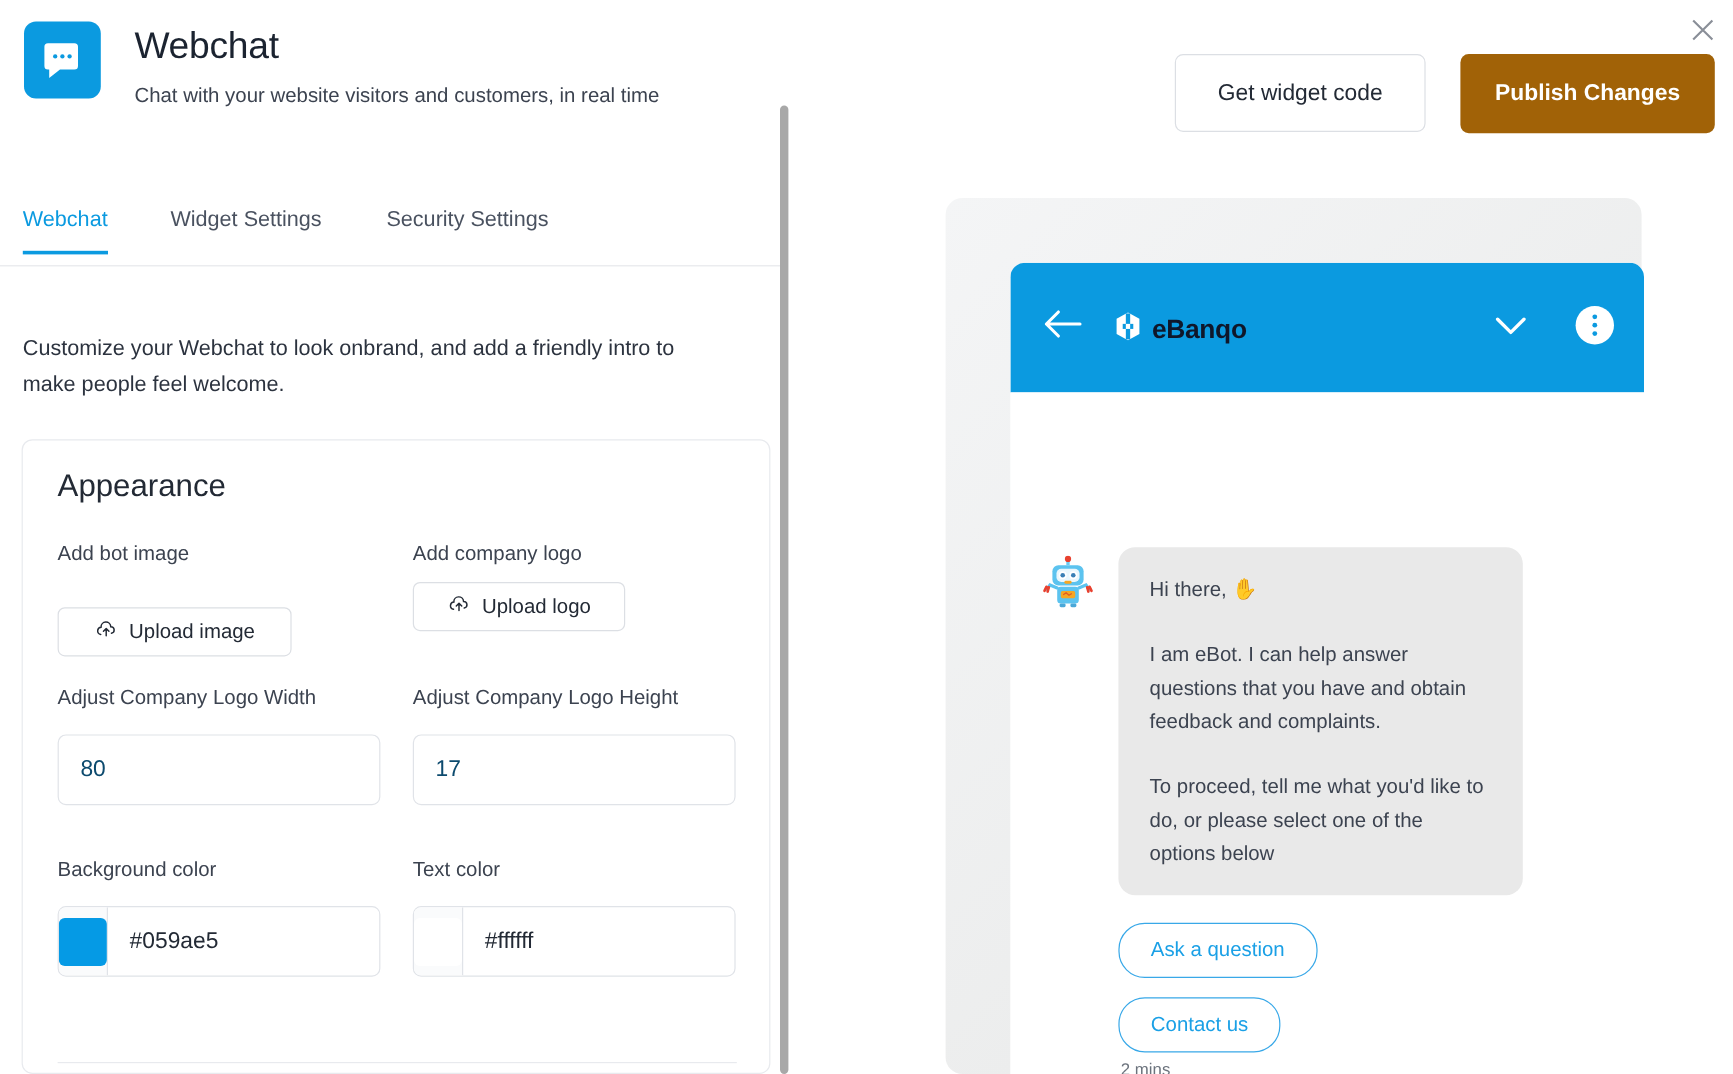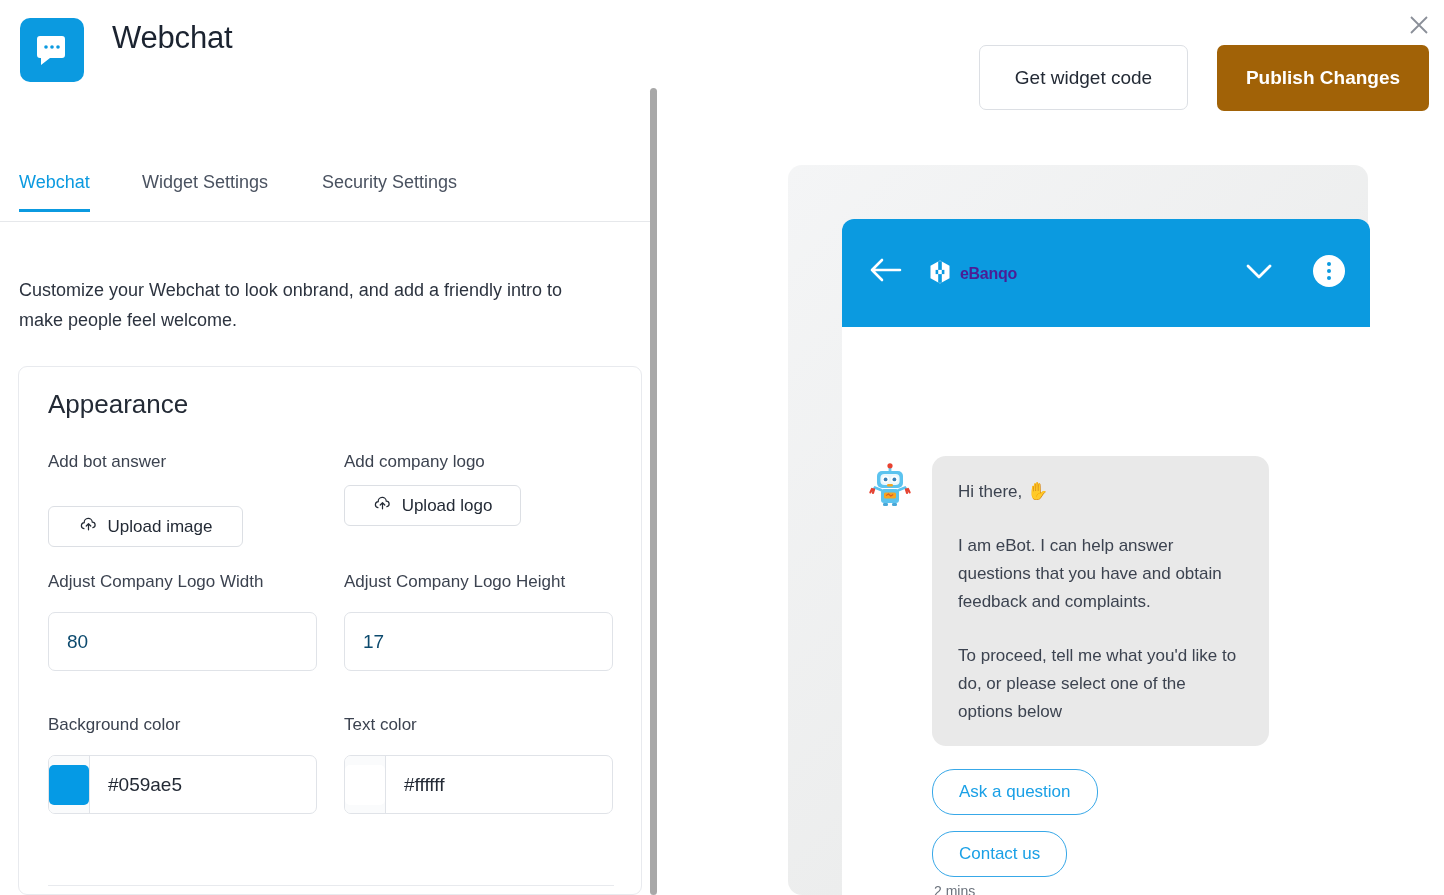--- a/index.html
+++ b/index.html
@@ -139,21 +139,21 @@
   .chat-header {
     position:relative; width:528px; height:108px; background:#0b9ae0;
     display:flex; align-items:center;
   }
   .chat-back { position:absolute; left:26px; top:38px; cursor:pointer; }
   .chat-logo {
     position:absolute; left:85px; top:40px;
     display:flex; align-items:center; gap:7px;
   }
   .chat-logo-text {
-    font-size:16px; color:#4c1d95; font-weight:bold; letter-spacing:-0.3px;
+    font-size:22px; color:#0f172a; font-weight:bold; letter-spacing:-0.3px;
   }
   .chat-chevron { position:absolute; right:96px; top:42px; cursor:pointer; }
   .chat-menu {
     position:absolute; right:25px; top:36px; width:32px; height:32px;
     background:#fff; border-radius:50%;
     display:flex; flex-direction:column; align-items:center; justify-content:center;
     gap:3px; cursor:pointer;
   }
   .chat-menu i { width:4px; height:4px; border-radius:50%; background:#0b9ae0; display:block; }
 
@@ -191,20 +191,21 @@
   <div class="app-header">
     <div class="app-icon">
       <svg width="40" height="40" viewBox="0 0 40 40">
         <path d="M8 6 h22 a3 3 0 0 1 3 3 v16 a3 3 0 0 1 -3 3 h-12 l-9 7 v-7 h-1 a3 3 0 0 1 -3 -3 v-16 a3 3 0 0 1 3 -3 z" fill="#ffffff"></path>
         <circle cx="14" cy="17" r="1.8" fill="#0b9ae0"></circle>
         <circle cx="20" cy="17" r="1.8" fill="#0b9ae0"></circle>
         <circle cx="26" cy="17" r="1.8" fill="#0b9ae0"></circle>
       </svg>
     </div>
     <div class="app-title">Webchat</div>
+    <div class="app-subtitle">Chat with your website visitors and customers, in real time</div>
 
     <button class="btn-outline">Get widget code</button>
     <button class="btn-primary">Publish Changes</button>
 
     <div class="close-btn">
       <svg width="22" height="22" viewBox="0 0 22 22">
         <path d="M3 3 L19 19 M19 3 L3 19" stroke="#8a8f98" stroke-width="1.8" fill="none"></path>
       </svg>
     </div>
   </div>
@@ -215,21 +216,21 @@
       <div class="tab tab-0 active">Webchat</div>
       <div class="tab tab-1">Widget Settings</div>
       <div class="tab tab-2">Security Settings</div>
     </div>
 
     <div class="intro">Customize your Webchat to look onbrand, and add a friendly intro to make people feel welcome.</div>
 
     <div class="card">
       <div class="card-title">Appearance</div>
 
-      <div class="field-label" style="left:29px; top:85px;">Add bot answer</div>
+      <div class="field-label" style="left:29px; top:85px;">Add bot image</div>
       <div class="upload-btn" style="left:29px; top:118px; width:195px;margin-top:21px;">
         <span>
           <svg width="19" height="19" viewBox="0 0 20 20">
             <path d="M5.2 14.4 a3.2 3.2 0 0 1 0.3 -6.35 A4.2 4.2 0 0 1 14 7.6 a2.9 2.9 0 0 1 0.6 5.75" stroke="#232a35" stroke-width="1.3" fill="none" stroke-linecap="round"></path>
             <path d="M10 15.6 V9.6 M10 9.2 l-2.4 2.4 M10 9.2 l2.4 2.4" stroke="#232a35" stroke-width="1.3" fill="none" stroke-linecap="round" stroke-linejoin="round"></path>
           </svg>
         </span>
         <span>Upload image</span>
       </div>
 

